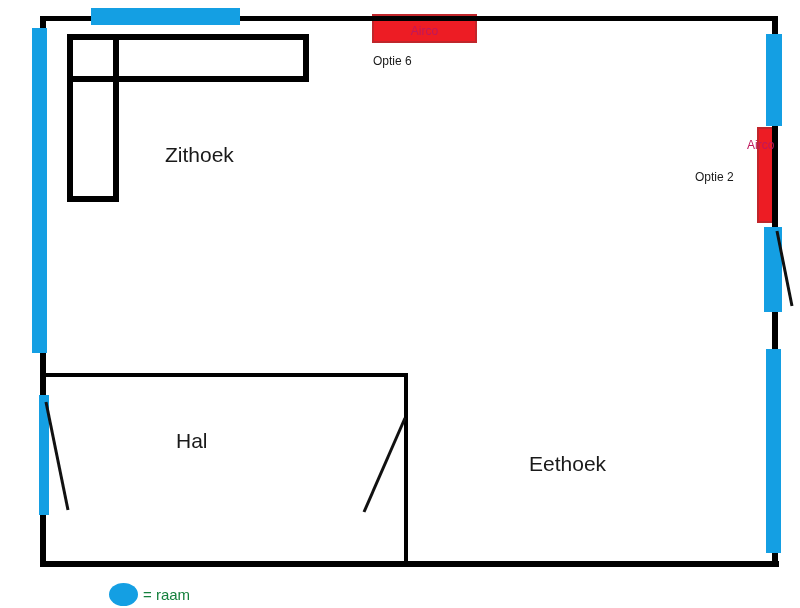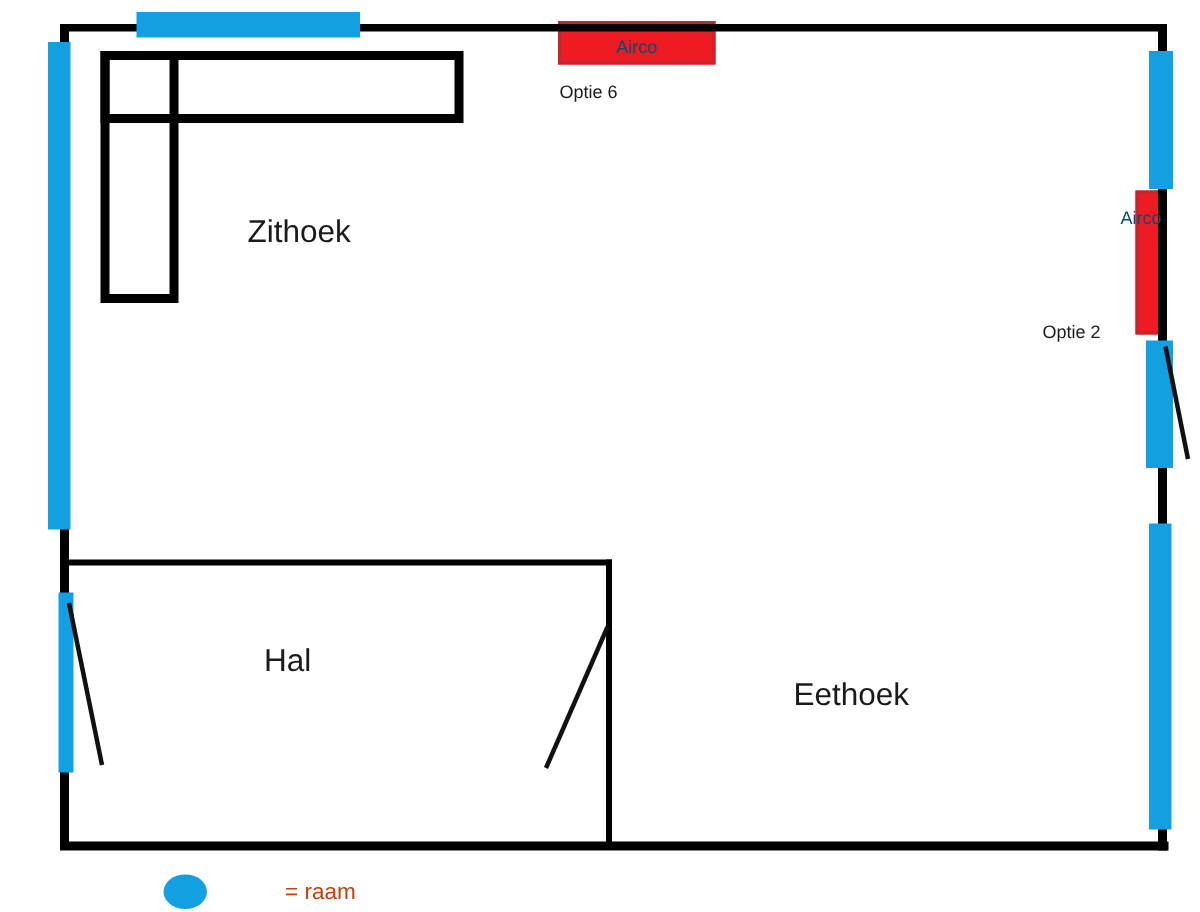--- a/index.html
+++ b/index.html
@@ -32,21 +32,21 @@
   .window { background: #149FE3; z-index: 3; }
 
   
   .airco {
     background: #ED1C24;
     border: 2px solid #C0262B;
     box-sizing: border-box;
     z-index: 1;
   }
   .airco-label {
-    color: #0c4a6e;
+    color: #be185d;
     font-size: 12px;
     line-height: 12px;
     white-space: nowrap;
     z-index: 5;
   }
 
   
   .room-label {
     color: #1a1a1a;
     font-size: 21px;
@@ -70,26 +70,25 @@
     pointer-events: none;
   }
 
   
   .legend-swatch {
     background: #149FE3;
     border-radius: 50%;
     z-index: 3;
   }
   .legend-text {
-    color: #c2410c;
+    color: #15803d;
     font-size: 15px;
     line-height: 16px;
     white-space: nowrap;
     z-index: 5;
-    margin-left: 47px;
   }
 </style>
 </head>
 <body>
 
 <div class="canvas">
 
   <div class="abs airco" style="left:372px; top:14px; width:105px; height:29px;"></div>
   <div class="abs airco-label" style="left:372px; top:25px; width:105px; text-align:center;">Airco</div>
 
@@ -118,18 +117,18 @@
     <line x1="777" y1="231" x2="792" y2="306" stroke="#111111" stroke-width="3"></line>
     <line x1="46" y1="402" x2="68" y2="510" stroke="#111111" stroke-width="3"></line>
     <line x1="405" y1="418" x2="364" y2="512" stroke="#111111" stroke-width="3"></line>
   </svg>
 
   <div class="abs room-label" style="left:165px; top:144px;">Zithoek</div>
   <div class="abs room-label" style="left:176px; top:430px;">Hal</div>
   <div class="abs room-label" style="left:529px; top:437px;margin-top:16px;">Eethoek</div>
 
   <div class="abs option-label" style="left:373px; top:55px;">Optie 6</div>
-  <div class="abs option-label" style="left:695px; top:171px;margin-top:44px;">Optie 2</div>
+  <div class="abs option-label" style="left:695px; top:171px;">Optie 2</div>
 
   <div class="abs legend-swatch" style="left:109px; top:583px; width:29px; height:23px;"></div>
   <div class="abs legend-text" style="left:143px; top:587px;">= raam</div>
 
 </div>
 
 </body></html>

